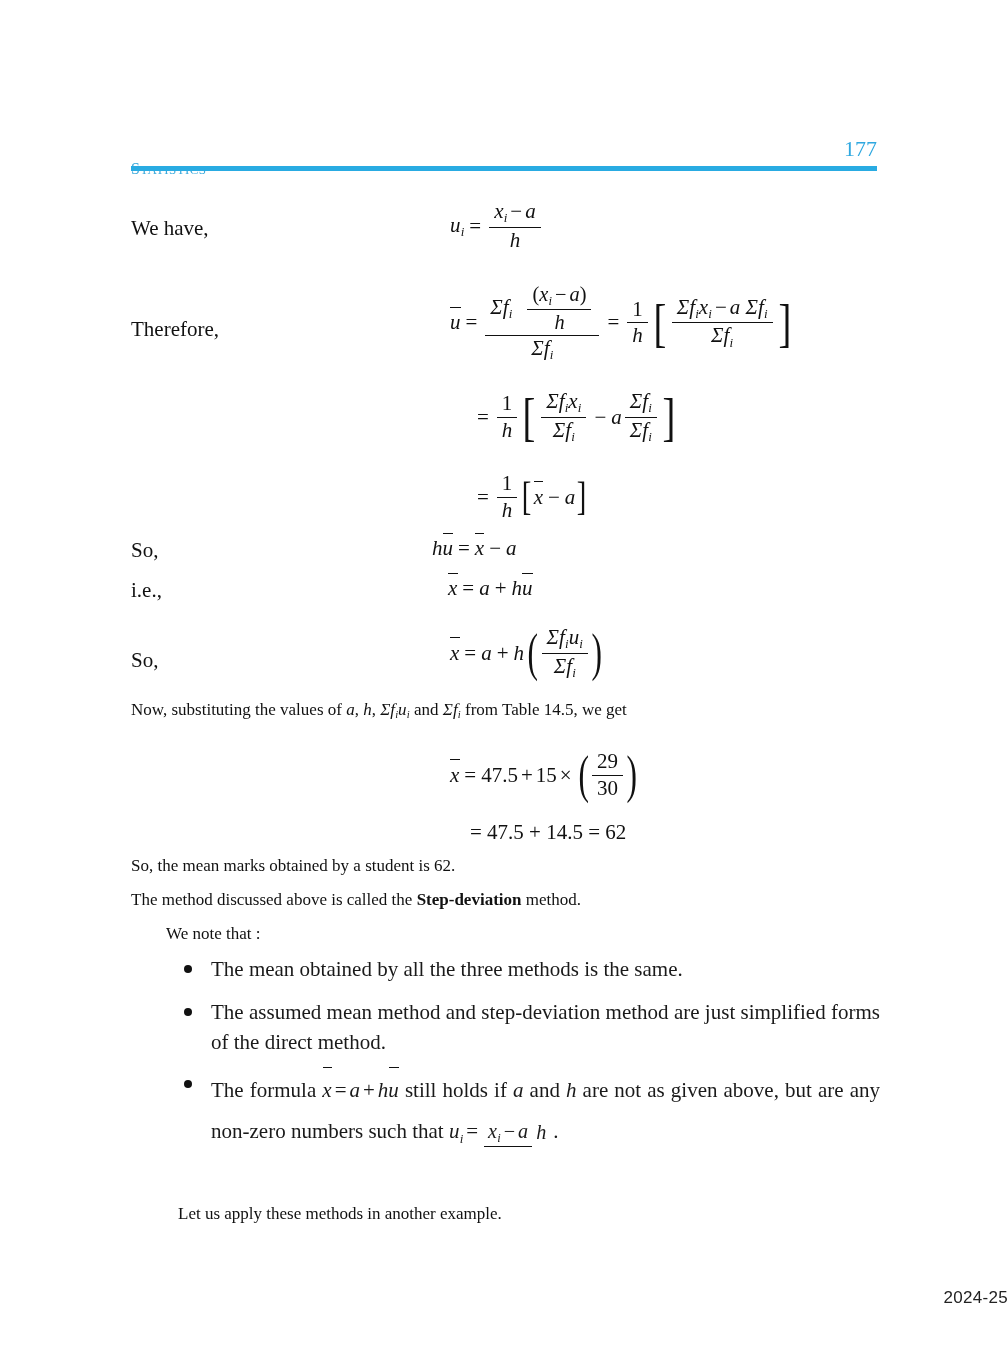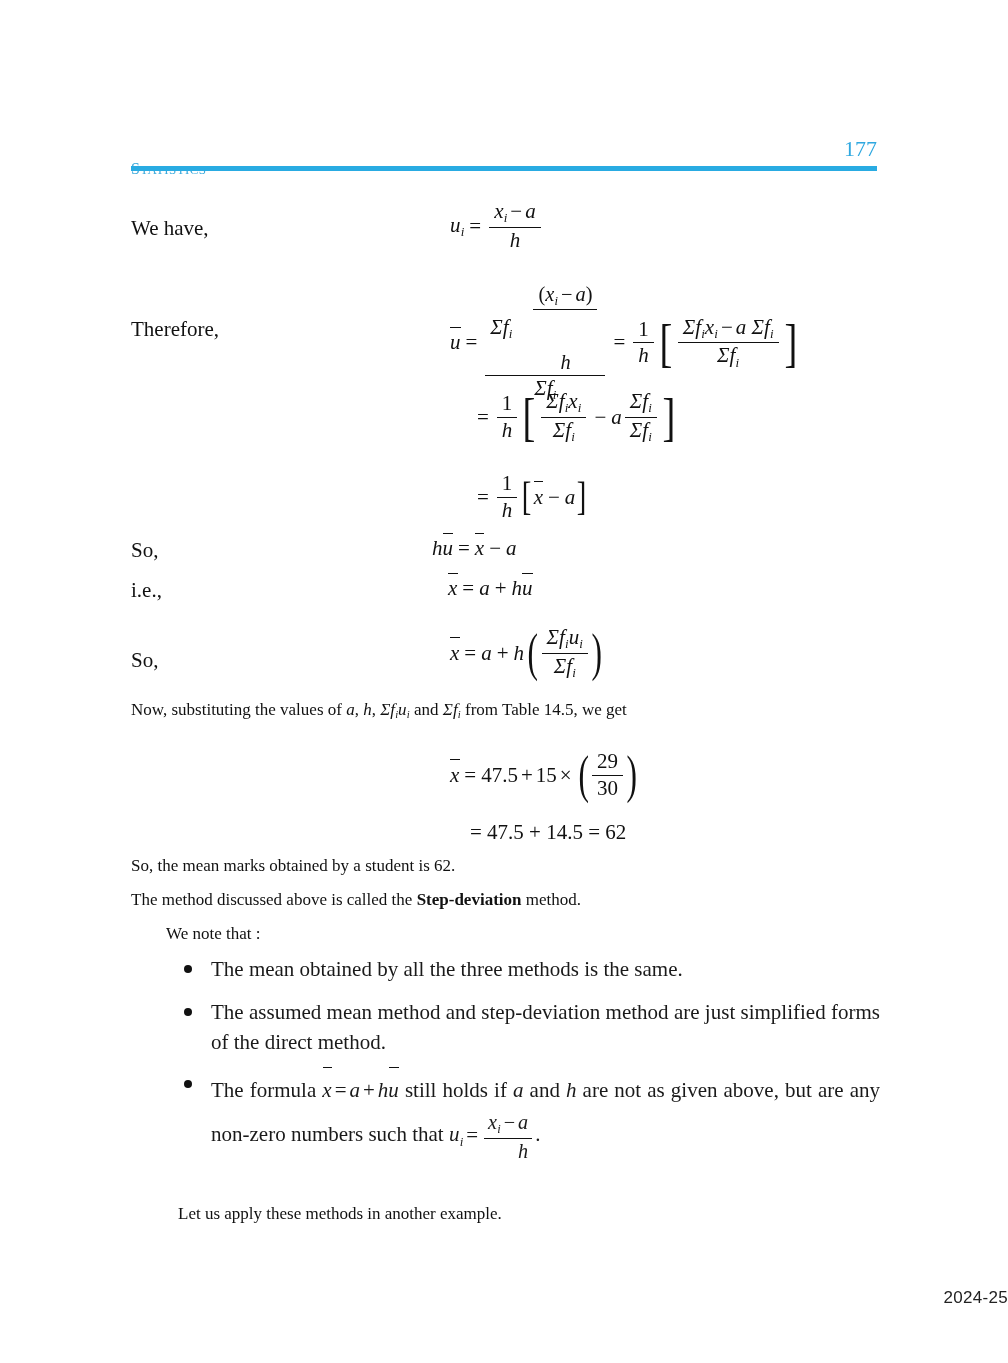--- a/index.html
+++ b/index.html
@@ -171,22 +171,22 @@
     left: 6px;
     top: 10px;
     width: 8px;
     height: 8px;
     border-radius: 50%;
     background: #111;
   }
 
   .inline-frac {
     display: inline-flex;
-    flex-direction: column;
-    align-items: flex-end;
+    flex-direction: row;
+    align-items: flex-start;
     vertical-align: middle;
     margin: 0 3px;
     font-size: 0.96em;
   }
   .inline-frac > .num {
     border-bottom: 1.3px solid #111;
     padding: 0 4px 1px 4px;
     line-height: 1.1;
   }
   .inline-frac > .den {
@@ -232,21 +232,21 @@
   <div class="lbl" style="left:131px; top:317px;">Therefore,</div>
 
   <div class="math" style="left:450px; top:283px;">
     <span class="ovl">u</span>
     <span class="op">=</span>
 
     <span class="frac">
       <span class="num">
         <span style="display:inline-flex; align-items:center;">
           <span><span class="it">Σf</span><span class="sub">i</span></span>
-          <span class="frac" style="font-size:0.97em; margin-left:21px;gap:40px;">
+          <span class="frac" style="font-size:0.97em; margin-left:15px;">
             <span class="num"><span>(</span><span class="it">x</span><span class="sub">i</span><span class="opn">−</span><span class="it">a</span><span>)</span></span>
             <span class="den it">h</span>
           </span>
         </span>
       </span>
       <span class="den"><span class="it">Σf</span><span class="sub">i</span></span>
     </span>
 
     <span class="op">=</span>
 

